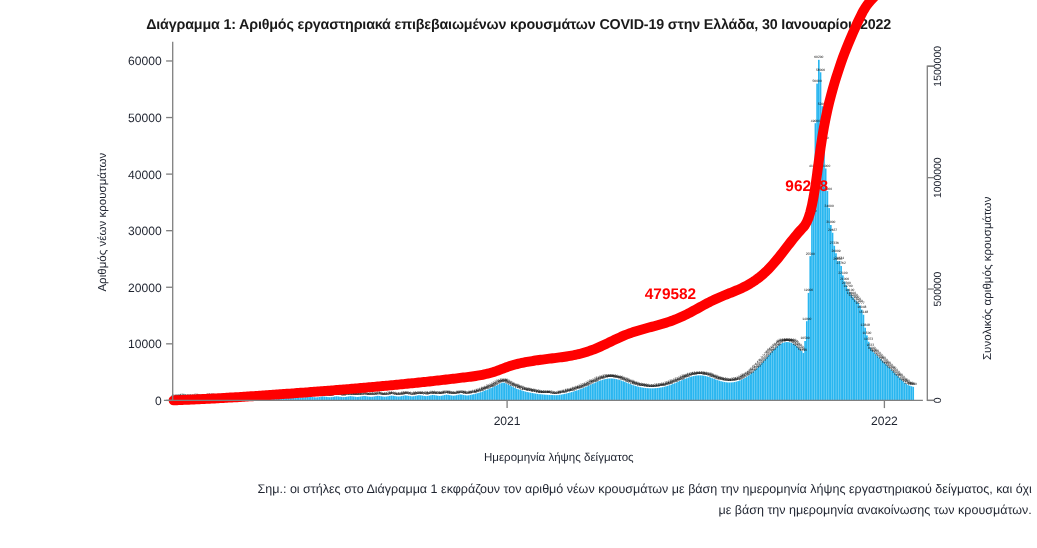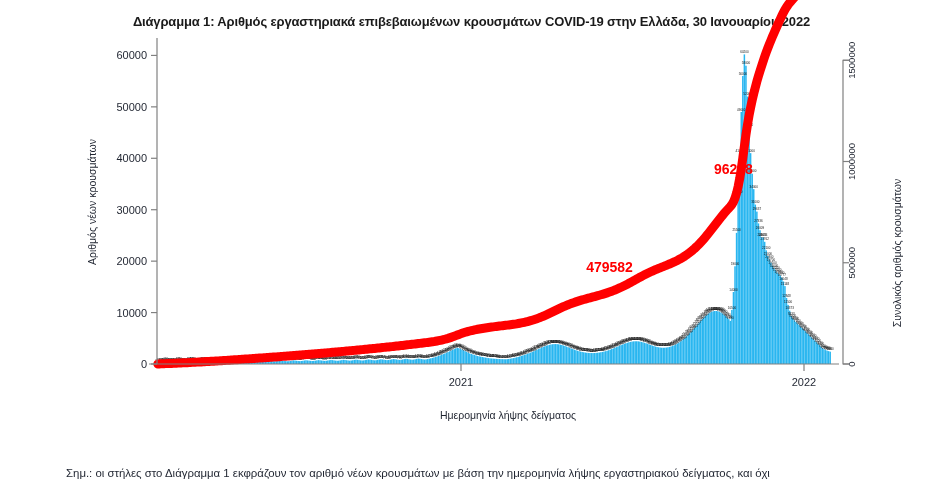--- a/index.html
+++ b/index.html
@@ -59,25 +59,26 @@
     fill: #FF0000;
     font-family: "Liberation Sans", sans-serif;
   }
   .barlabel {
     font-size: 3.0px;
     fill: #101010;
     font-family: "Liberation Sans", sans-serif;
   }
   #footnote {
     position: absolute;
-    left: 66px; top: 464px;
+    left: 66px; top: 436px;
     width: 872px;
     font-size: 11.4px;
     line-height: 19px;
     color: #1f2430;
+    text-align: right;
   }
 </style>
 </head>
 <body>
 
 <div id="figure">
 
   <div id="chart-title">Διάγραμμα 1: Αριθμός εργαστηριακά επιβεβαιωμένων κρουσμάτων COVID-19 στην Ελλάδα, 30 Ιανουαρίου 2022</div>
 
   <div id="plot-wrap">
@@ -990,15 +991,16 @@
       <g id="g-annot">
           <text x="632.9" y="271.9" text-anchor="end" class="annot">479582</text>
           <text x="752.9" y="174.0" text-anchor="end" class="annot">96288</text>
           <text x="812.1" y="-24.0" text-anchor="start" class="annot">1920992</text>
         </g>
     </svg>
   </div>
 
   <div id="footnote">
     <div>Σημ.: οι στήλες στο Διάγραμμα 1 εκφράζουν τον αριθμό νέων κρουσμάτων με βάση την ημερομηνία λήψης εργαστηριακού δείγματος, και όχι</div>
+    <div>με βάση την ημερομηνία ανακοίνωσης των κρουσμάτων.</div>
   </div>
 
 </div>
 
 </body></html>

